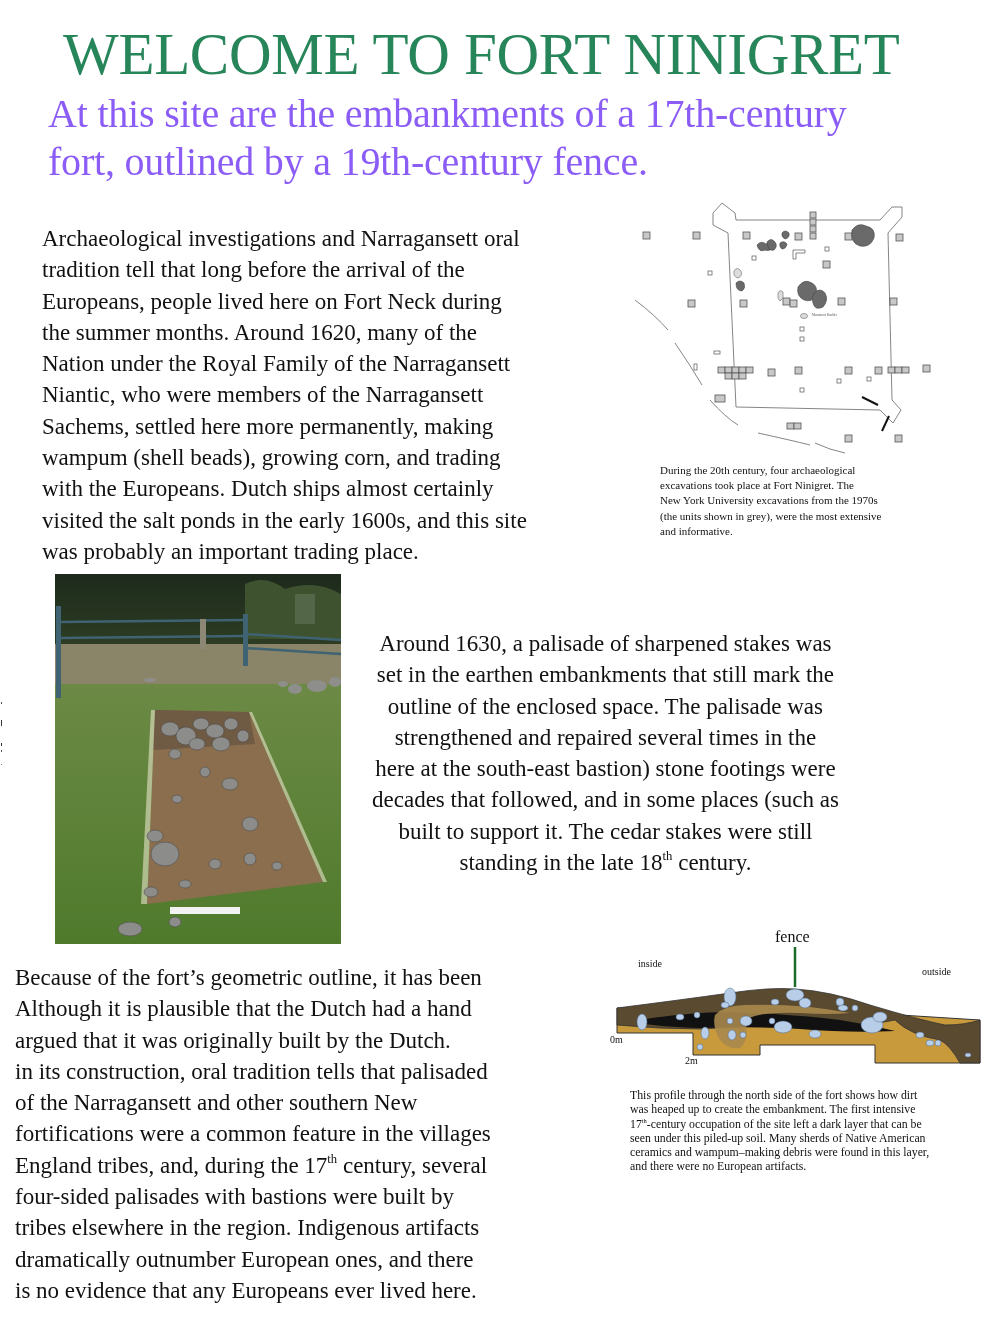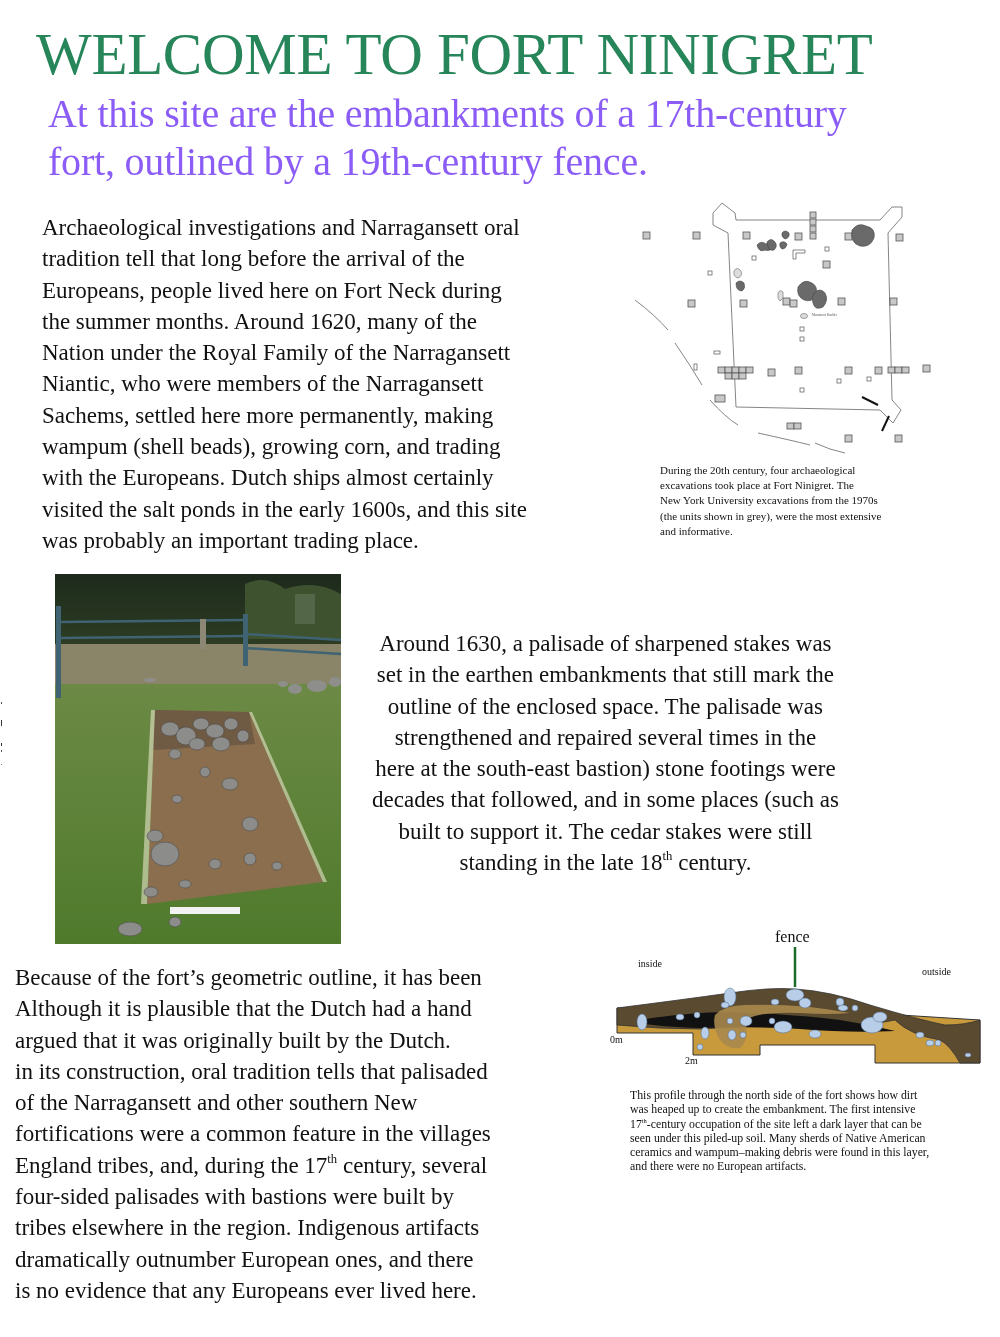--- a/index.html
+++ b/index.html
@@ -1,28 +1,28 @@
 <!DOCTYPE html>
 <html><head>
 <meta charset="utf-8">
 <style>
   html, body { margin: 0; padding: 0; background: #ffffff; }
   body { width: 1000px; height: 1337px; position: relative; overflow: hidden;
          font-family: "Liberation Serif", "DejaVu Serif", serif; color: #111; }
-  .title { position: absolute; left: 36px; top: 22px; margin: 0;
+  .title { position: absolute; left: 63px; top: 22px; margin: 0;
            font-size: 59px; font-weight: normal; color: #27855a; line-height: 64px; letter-spacing: -0.3px; white-space: nowrap; }
   .subtitle { position: absolute; left: 48px; top: 90px; width: 940px; margin: 0;
               font-size: 40px; font-weight: normal; color: #8b5cf6; line-height: 48px; letter-spacing: -0.2px; }
   .subtitle span { display: block; white-space: nowrap; }
   .body-text { position: absolute; margin: 0; font-size: 23px; line-height: 31.3px; color: #111; }
   .body-text span.line { display: block; white-space: nowrap; }
   .caption { position: absolute; margin: 0; font-size: 11px; line-height: 15.2px; color: #111; }
   .caption span.line { display: block; white-space: nowrap; }
   sup { font-size: 0.55em; line-height: 0; vertical-align: 0.8em; }
-  #para1 { left: 42px; top: 212px; }
+  #para1 { left: 42px; top: 223px; }
   #para2 { left: 372px; top: 628px; text-align: center; }
   #para3 { left: 15px; top: 962px; }
   #cap-map { left: 660px; top: 463px; }
   #cap-profile { left: 630px; top: 1088px; font-size: 11.8px; line-height: 14.3px; }
   .figure { position: absolute; }
   #site-map { left: 630px; top: 195px; width: 310px; height: 260px; }
   #photo { left: 55px; top: 574px; width: 286px; height: 370px; background: #4f6f2e; overflow: hidden; }
   #profile { left: 600px; top: 925px; width: 390px; height: 150px; }
   .map-label { font-family: "Liberation Serif", serif; }
   #edge-marks { position: absolute; left: 0; top: 700px; width: 4px; height: 80px; }

